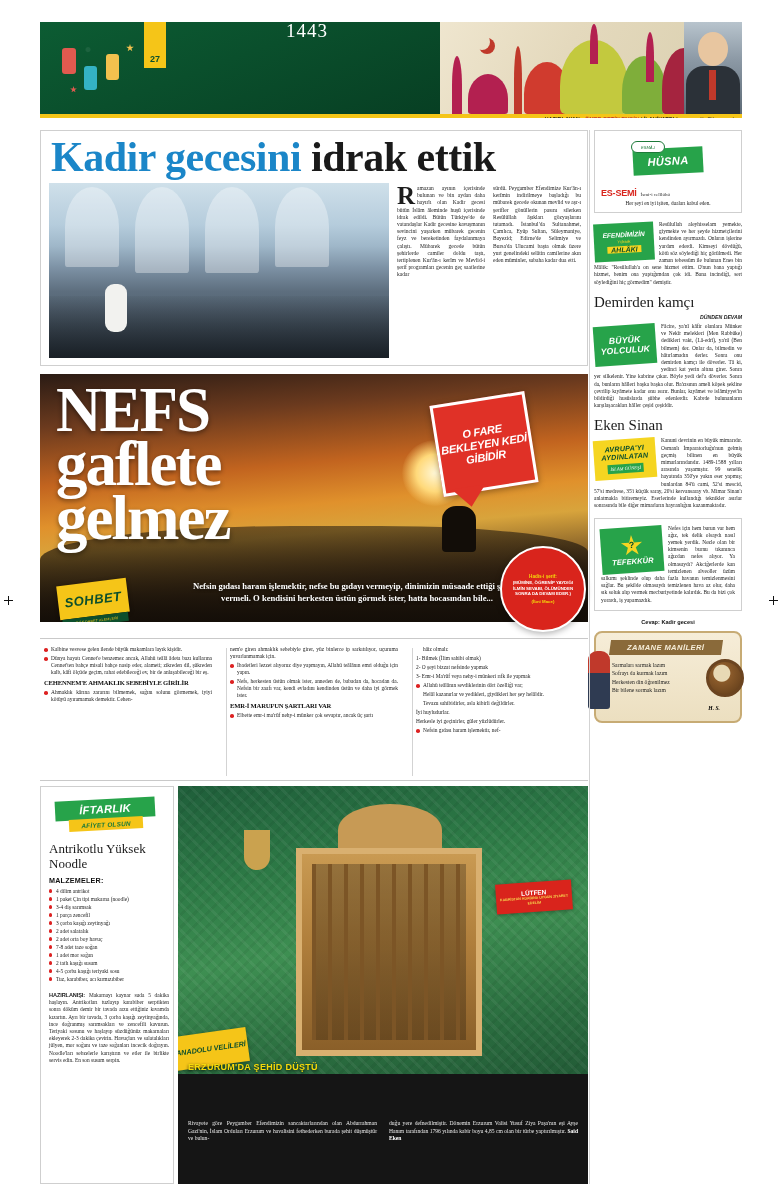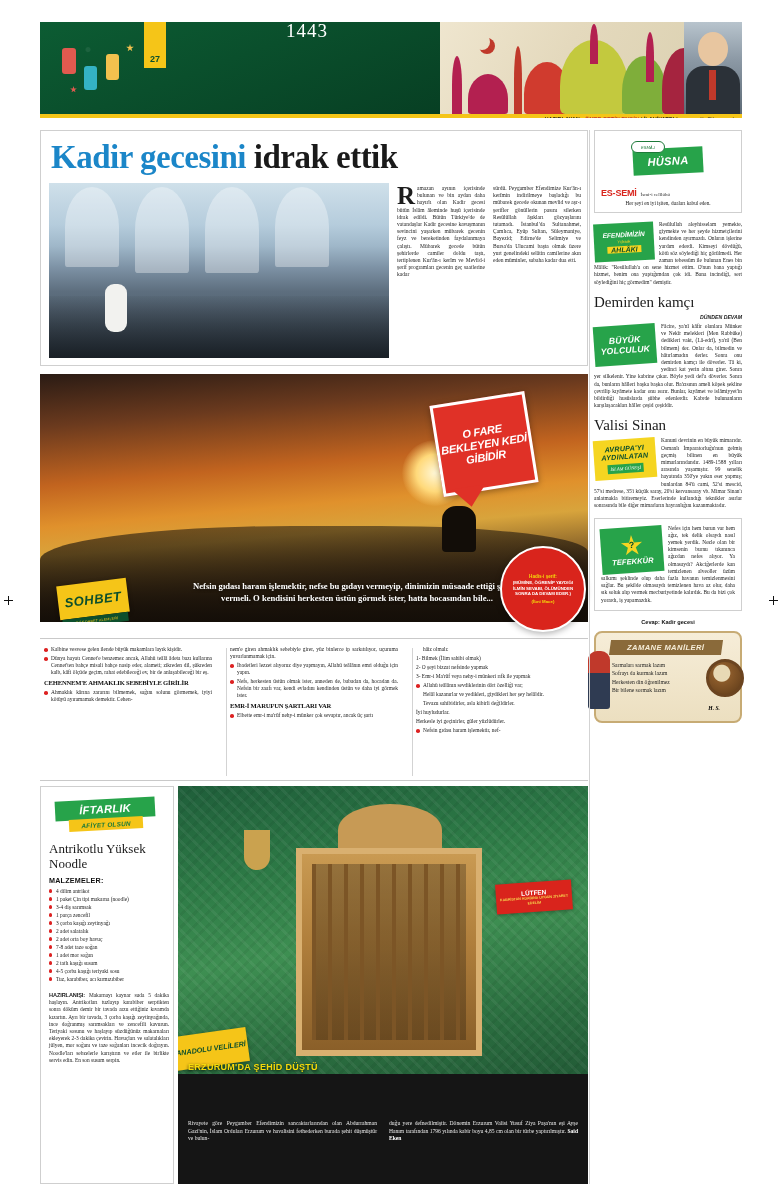--- a/index.html
+++ b/index.html
@@ -83,21 +83,21 @@
     position:absolute;left:25px;top:48px;width:7px;height:30px;background:#c0392b;
   }
 
   
   .hairline{position:absolute;background:#c9c9c9;}
 
   
   .lead{position:absolute;left:40px;top:130px;width:548px;height:236px;border:1px solid #cfcfcf;}
   .lead-head{
     position:absolute;left:10px;top:8px;width:528px;
-    font-size:33px; font-weight:bold; letter-spacing:-.5px; line-height:36px;
+    font-size:42px; font-weight:bold; letter-spacing:-.5px; line-height:36px;
   }
   .lead-head .blue{color:#1b86c8;}
   .lead-head .blk{color:#1a1a1a;}
   .lead-photo{
     position:absolute;left:8px;top:52px;width:340px;height:175px;
     background:
       linear-gradient(180deg,#cfe0ea 0%,#b5ccdc 24%,#9fb7c9 36%,#7e93a6 48%,#5d6e7e 62%,#3e4a55 100%);
     overflow:hidden;
   }
   .lead-photo .arch{
@@ -524,20 +524,25 @@
     <div class="lead-cols">
       <p><span class="dropcap">R</span><span>amazan ayının içerisinde bulunan ve bin aydan daha hayırlı olan Kadir gecesi bütün İslâm âleminde huşû içerisinde idrak edildi. Bütün Türkiye'de de vatandaşlar Kadir gecesine kavuşmanın sevincini yaşarken mübarek gecenin feyz ve bereketinden faydalanmaya çalıştı. Mübarek gecede bütün şehirlerde camiler doldu taştı, tertiplenen Kur'ân-ı kerîm ve Mevlid-i şerif programları gecenin geç saatlerine kadar</span></p>
       <p>sürdü. Peygamber Efendimize Kur'ân-ı kerîmin indirilmeye başladığı bu mübarek gecede okunan mevlid ve aşr-ı şerifler gönüllerin pasını silerken Resûlüllah âşıkları gözyaşlarını tutamadı. İstanbul'da Sultanahmet, Çamlıca, Eyüp Sultan, Süleymaniye, Bayezid; Edirne'de Selimiye ve Bursa'da Ulucami başta olmak üzere yurt genelindeki selâtin camilerine akın eden müminler, sabaha kadar dua etti.</p>
     </div>
   </div>
 
   <div class="nefs">
     <div class="sun"></div>
     <div class="hills"></div>
     <div class="person"></div>
+    <h1>
+      <span>NEFS</span>
+      <span class="l2">gaflete</span>
+      <span class="l3">gelmez</span>
+    </h1>
     <div class="sticker-red">
       <span>O FARE BEKLEYEN KEDİ GİBİDİR</span>
     </div>
     <div class="badge-sohbet">
       <b>SOHBET</b>
       <div class="sub">DİNİ SOHBET ALEMLERİ</div>
     </div>
     <div class="nefs-deck">Nefsin gıdası haram işlemektir, nefse bu gıdayı vermeyip, dinimizin müsaade ettiği şeyleri vermeli. O kendisini herkesten üstün görmek ister, hatta hocasından bile...</div>
   </div>
 
@@ -663,21 +668,21 @@
         <span class="dd">DÜNDEN DEVAM</span>
         <div class="greentag">
           <b>BÜYÜK</b>
           <b>YOLCULUK</b>
         </div>
         <span>Fâcire, ya'nî kâfir olanlara Münker ve Nekîr melekleri (Men Rabbüke) dedikleri vakt, (Lâ-edrî), ya'nî (Ben bilmem) der. Onlar da, bilmedin ve hâtırlamadın derler. Sonra onu demirden kamçı ile döverler. Tâ ki, yedinci kat yerin altına girer. Sonra yer silkelenir. Yine kabrine çıkar. Böyle yedi def'a döverler. Sonra da, bunların hâlleri başka başka olur. Ba'zısının ameli köpek şekline çevrilip kıyâmete kadar onu ısırır. Bunlar, kıyâmet ve islâmiyyet'in bildirdiği husûslarda şübhe edenlerdir. Kabrde bulunanların karşılaşacakları hâller çeşid çeşiddir.</span>
       </div>
     </div>
 
     <div style="margin-bottom:8px;">
-      <h3>Valisi Sinan</h3>
+      <h3>Eken Sinan</h3>
       <div class="rail-body">
         <div class="yellowtag">
           <b>AVRUPA'YI</b>
           <b>AYDINLATAN</b>
           <div class="g">İSLAM GÜNEŞİ</div>
         </div>
         <span>Kanuni devrinin en büyük mimarıdır. Osmanlı İmparatorluğu'nun gelmiş geçmiş bilinen en büyük mimarlarındandır. 1489-1588 yılları arasında yaşamıştır. 99 senelik hayatında 350'ye yakın eser yapmış; bunlardan 84'ü cami, 52'si mescid, 57'si medrese, 35'i küçük saray, 20'si kervansaray vb. Mimar Sinan'ı anlatmakla bitiremeyiz. Eserlerinde kullandığı teknikler asırlar sonrasında bile diğer mimarların hayranlığını kazanmaktadır.</span>
       </div>
     </div>
 

